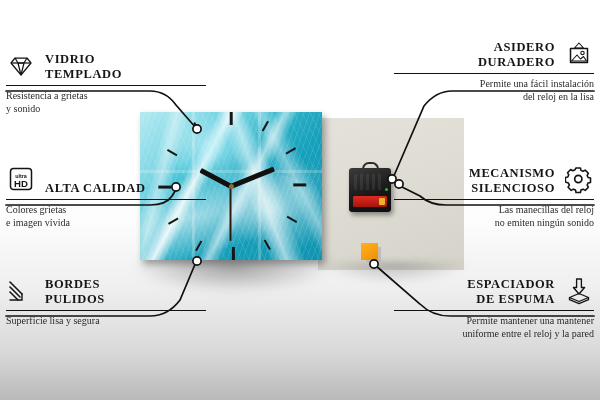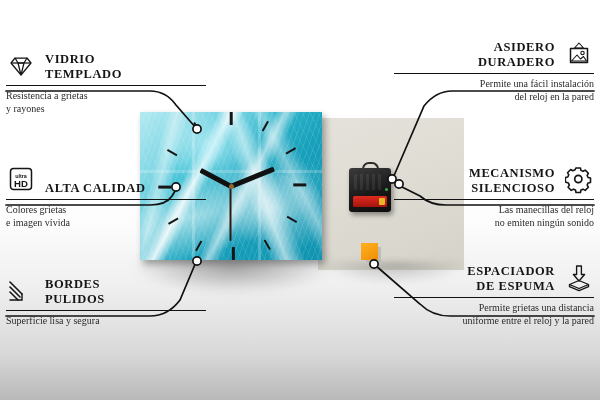--- a/index.html
+++ b/index.html
@@ -212,21 +212,21 @@
         </svg>
       </span>
       <span class="title">
         <span>VIDRIO</span><br>
         <span>TEMPLADO</span>
       </span>
     </div>
     <div class="rule"></div>
     <div class="desc">
       <span>Resistencia a grietas</span><br>
-      <span>y rayones</span>
+      <span>y sonido</span>
     </div>
   </div>
 
   <div class="feat left" style="top:166px">
     <div class="head">
       <span class="icon">
         <svg width="28" height="26" viewBox="0 0 28 26">
           <rect x="3.5" y="2.5" width="21" height="21" rx="3" fill="none" stroke="#151515" stroke-width="1.5"></rect>
           <text x="14" y="11.5" text-anchor="middle" font-family="Liberation Sans, sans-serif" font-size="5.4" font-weight="bold" fill="#151515">ultra</text>
           <text x="14" y="20.5" text-anchor="middle" font-family="Liberation Sans, sans-serif" font-size="9.6" font-weight="bold" fill="#151515">HD</text>
@@ -276,21 +276,21 @@
         </svg>
       </span>
       <span class="title">
         <span>ASIDERO</span><br>
         <span>DURADERO</span>
       </span>
     </div>
     <div class="rule"></div>
     <div class="desc">
       <span>Permite una fácil instalación</span><br>
-      <span>del reloj en la pared</span>
+      <span>del reloj en la lisa</span>
     </div>
   </div>
 
   <div class="feat right" style="top:166px">
     <div class="head">
       <span class="icon">
         <svg width="28" height="28" viewBox="0 0 28 28" fill="none" stroke="#151515" stroke-width="1.7" stroke-linejoin="round">
           <path d="M11.6 3.6h4.8l.5 2.6 2.3 1 2.3-1.3 3.4 3.4-1.3 2.3 1 2.3 2.6.5v4.8l-2.6.5-1 2.3 1.3 2.3-3.4 3.4-2.3-1.3-2.3 1-.5 2.6h-4.8l-.5-2.6-2.3-1-2.3 1.3-3.4-3.4 1.3-2.3-1-2.3L.2 18.6v-4.8l2.6-.5 1-2.3L2.5 8.7l3.4-3.4 2.3 1.3 2.3-1z" transform="translate(0.2 -1.4) scale(0.93)"></path>
           <circle cx="13.3" cy="13" r="3.6"></circle>
         </svg>
@@ -300,34 +300,34 @@
         <span>SILENCIOSO</span>
       </span>
     </div>
     <div class="rule"></div>
     <div class="desc">
       <span>Las manecillas del reloj</span><br>
       <span>no emiten ningún sonido</span>
     </div>
   </div>
 
-  <div class="feat right" style="top:264px">
+  <div class="feat right" style="top:277px">
     <div class="head">
       <span class="icon">
         <svg width="28" height="28" viewBox="0 0 28 28" fill="none" stroke="#151515" stroke-width="1.35" stroke-linejoin="round">
           <path d="M11.6 2 h4.8 v8.5 h3.2 L14 17 L8.4 10.5 h3.2 Z"></path>
           <path d="M14 16.5 L23.5 20.5 L14 24.5 L4.5 20.5 Z"></path>
           <path d="M4.5 20.5 v2.2 L14 26.7 L23.5 22.7 v-2.2"></path>
         </svg>
       </span>
       <span class="title">
         <span>ESPACIADOR</span><br>
         <span>DE ESPUMA</span>
       </span>
     </div>
     <div class="rule"></div>
     <div class="desc">
-      <span>Permite grietas una distancia</span><br>
+      <span>Permite mantener una mantener</span><br>
       <span>uniforme entre el reloj y la pared</span>
     </div>
   </div>
 
 </div>
 
 </body></html>

